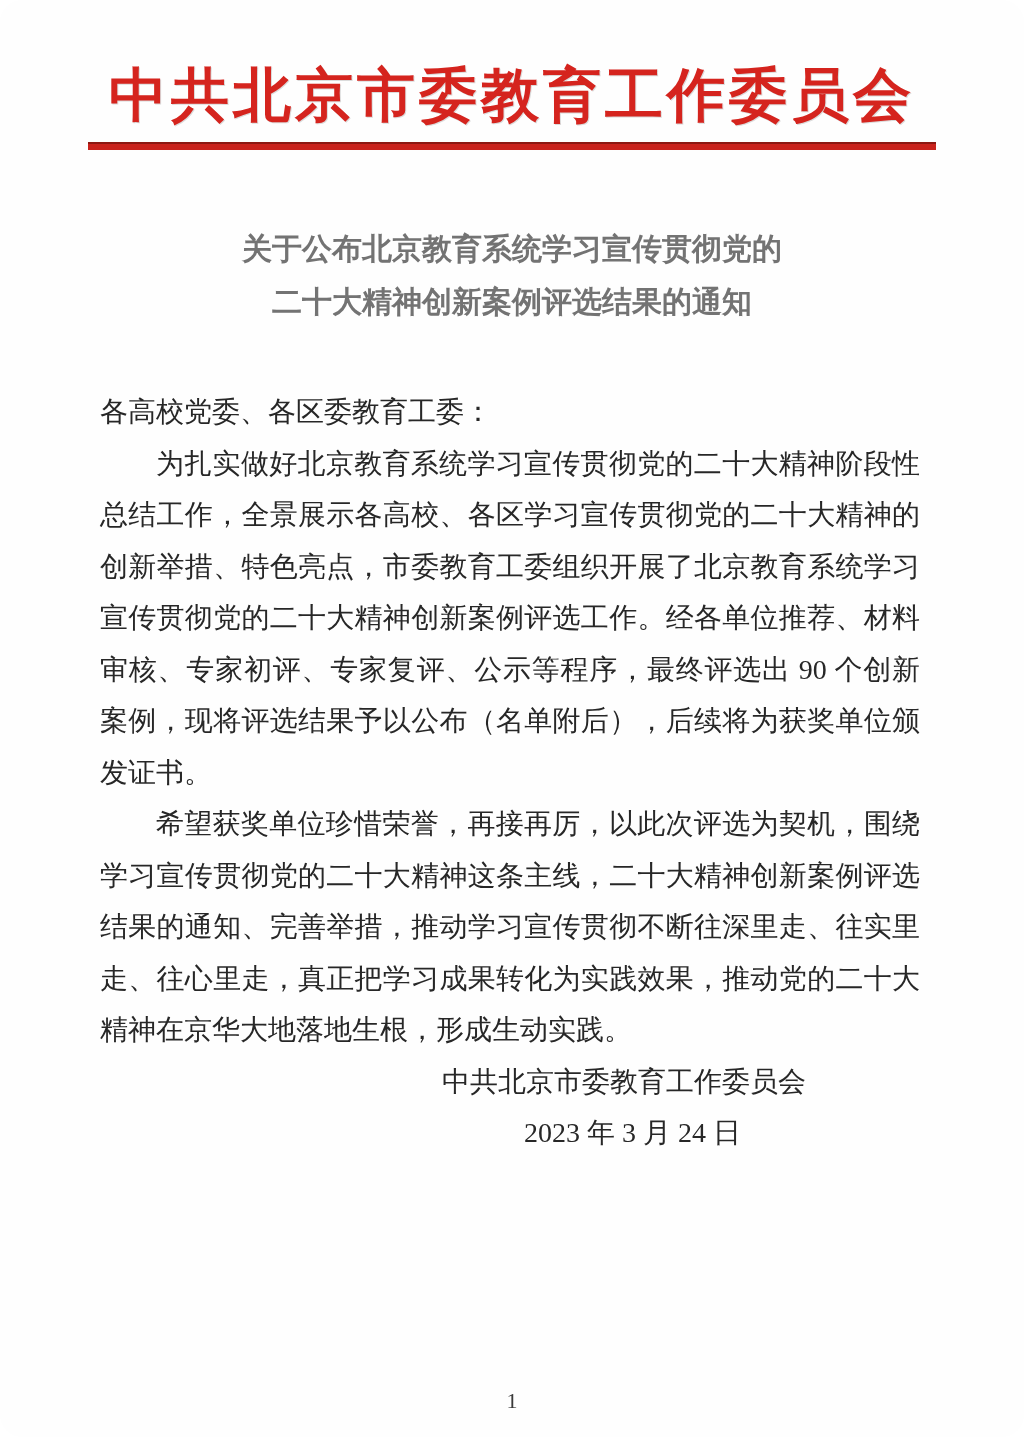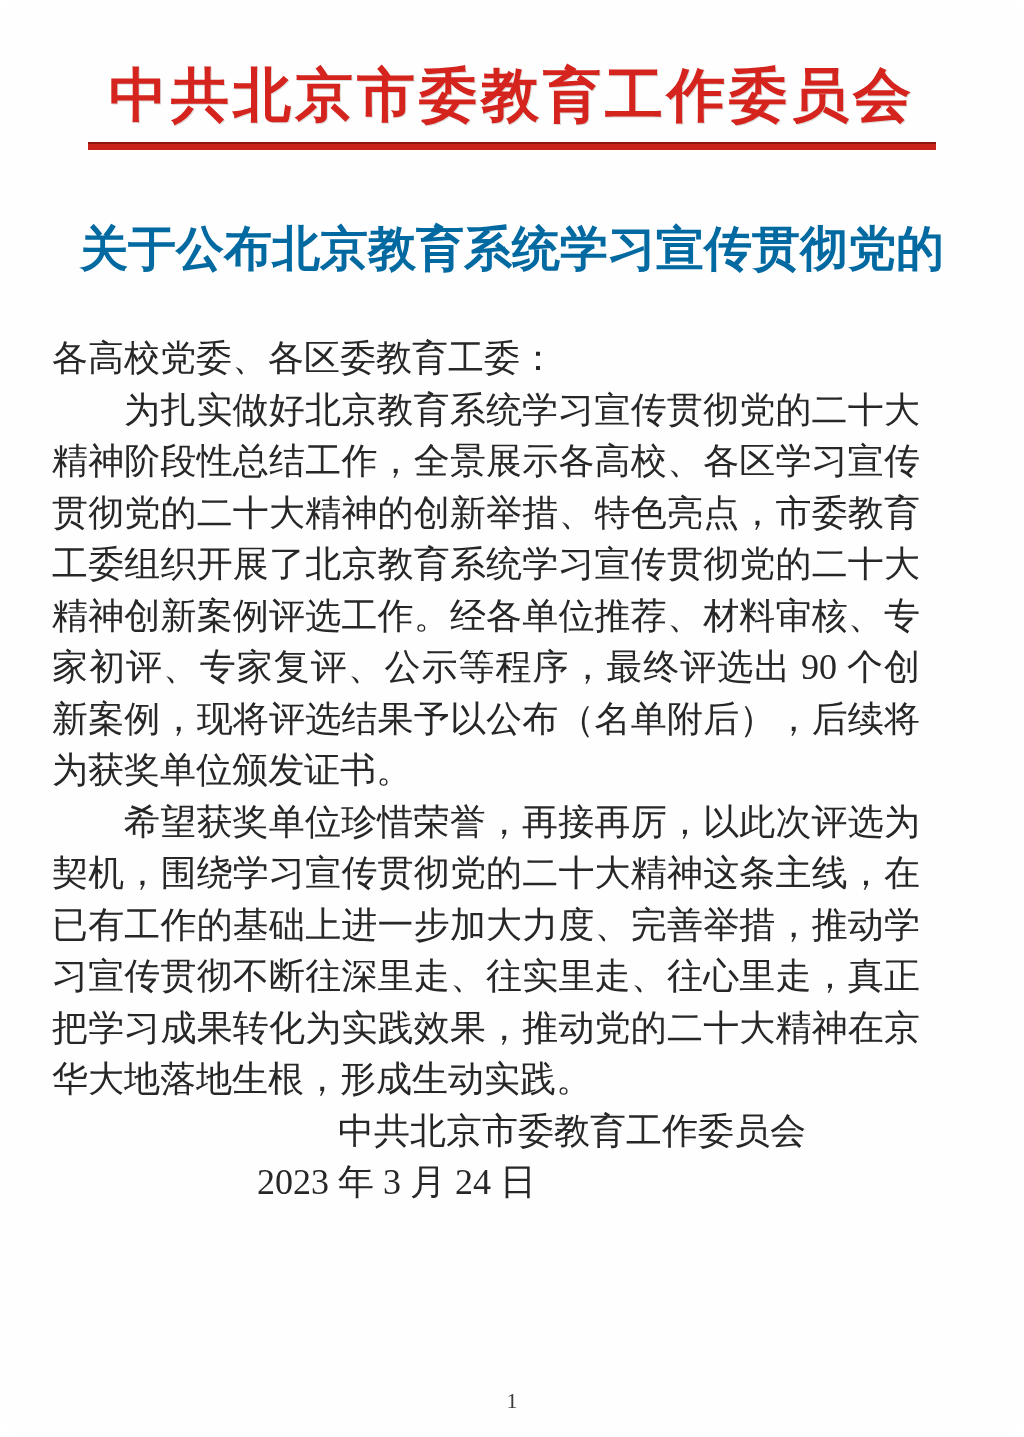--- a/index.html
+++ b/index.html
@@ -28,67 +28,68 @@
   .red-rule {
     width: 848px;
     height: 6px;
     margin: 12px auto 0;
     background: var(--rule-red, #c9221c);
     border-top: 2px solid #8d1812;
   }
   .doc-title {
     margin: 72px 60px 0;
     text-align: center;
-    font-size: 48px;
+    font-size: 30px;
     line-height: 53px;
     font-weight: bold;
-    color: #0369a1;
+    color: #737373;
   }
   .body-text {
-    margin: 58px 104px 0 52px;
-    font-size: 36px;
+    margin: 58px 104px 0 100px;
+    font-size: 28px;
     line-height: 51.5px;
     text-align: justify;
     text-justify: inter-ideograph;
     font-family: Liberation Serif, serif;
   }
   p { margin: 0; }
   .para { text-indent: 2em; }
   .attachment { margin-top: 68px; }
   .signature { text-align: right; }
   .sig-org  { padding-right: 114px; }
-  .sig-date { padding-right: 179px; text-align: center; }
+  .sig-date { padding-right: 179px; }
   .page-number {
     position: absolute;
     left: 0; right: 0;
     top: 1388px;
     text-align: center;
     font-size: 22px;
     color: #3a3a3a;
   }
 </style>
 </head>
 <body>
 
 <div class="page" style="--header-red: #d5241e; --rule-red: #c9221c; color: rgb(39, 39, 39); border-radius: 22px;">
 
   <h1 class="masthead">中共北京市委教育工作委员会</h1>
 
   <div class="red-rule"></div>
 
   <h2 class="doc-title">
     <span>关于公布北京教育系统学习宣传贯彻党的</span><br>
+    <span>二十大精神创新案例评选结果的通知</span>
   </h2>
 
   <div class="body-text">
     <p class="salutation">各高校党委、各区委教育工委：</p>
 
     <p class="para">为扎实做好北京教育系统学习宣传贯彻党的二十大精神阶段性总结工作，全景展示各高校、各区学习宣传贯彻党的二十大精神的创新举措、特色亮点，市委教育工委组织开展了北京教育系统学习宣传贯彻党的二十大精神创新案例评选工作。经各单位推荐、材料审核、专家初评、专家复评、公示等程序，最终评选出 90 个创新案例，现将评选结果予以公布（名单附后），后续将为获奖单位颁发证书。</p>
 
-    <p class="para">希望获奖单位珍惜荣誉，再接再厉，以此次评选为契机，围绕学习宣传贯彻党的二十大精神这条主线，在已有工作的基础上进一步加大力度、完善举措，推动学习宣传贯彻不断往深里走、往实里走、往心里走，真正把学习成果转化为实践效果，推动党的二十大精神在京华大地落地生根，形成生动实践。</p>
+    <p class="para">希望获奖单位珍惜荣誉，再接再厉，以此次评选为契机，围绕学习宣传贯彻党的二十大精神这条主线，二十大精神创新案例评选结果的通知、完善举措，推动学习宣传贯彻不断往深里走、往实里走、往心里走，真正把学习成果转化为实践效果，推动党的二十大精神在京华大地落地生根，形成生动实践。</p>
 
 
     <div class="signature">
       <p class="sig-org">中共北京市委教育工作委员会</p>
       <p class="sig-date">2023 年 3 月 24 日</p>
     </div>
   </div>
 
   <div class="page-number">1</div>
 

